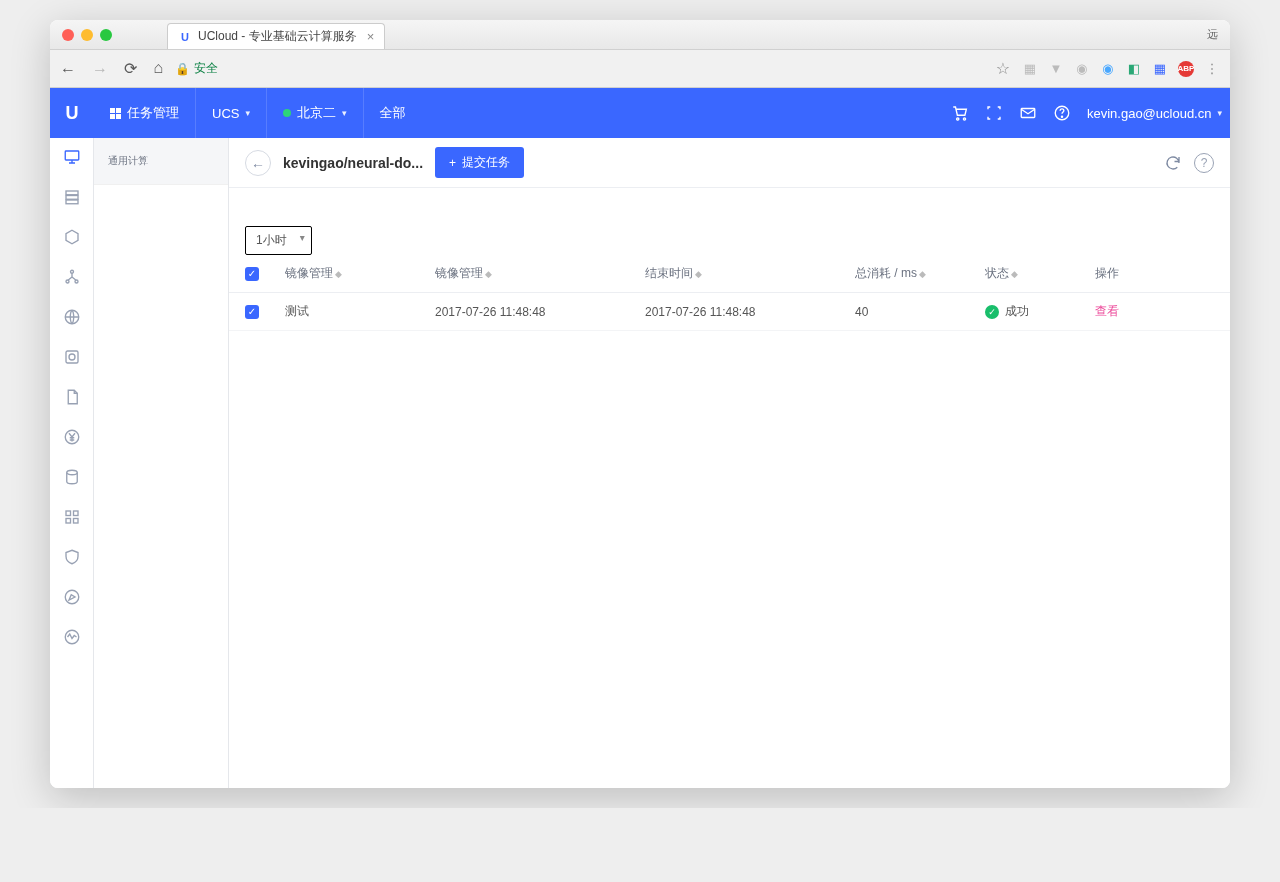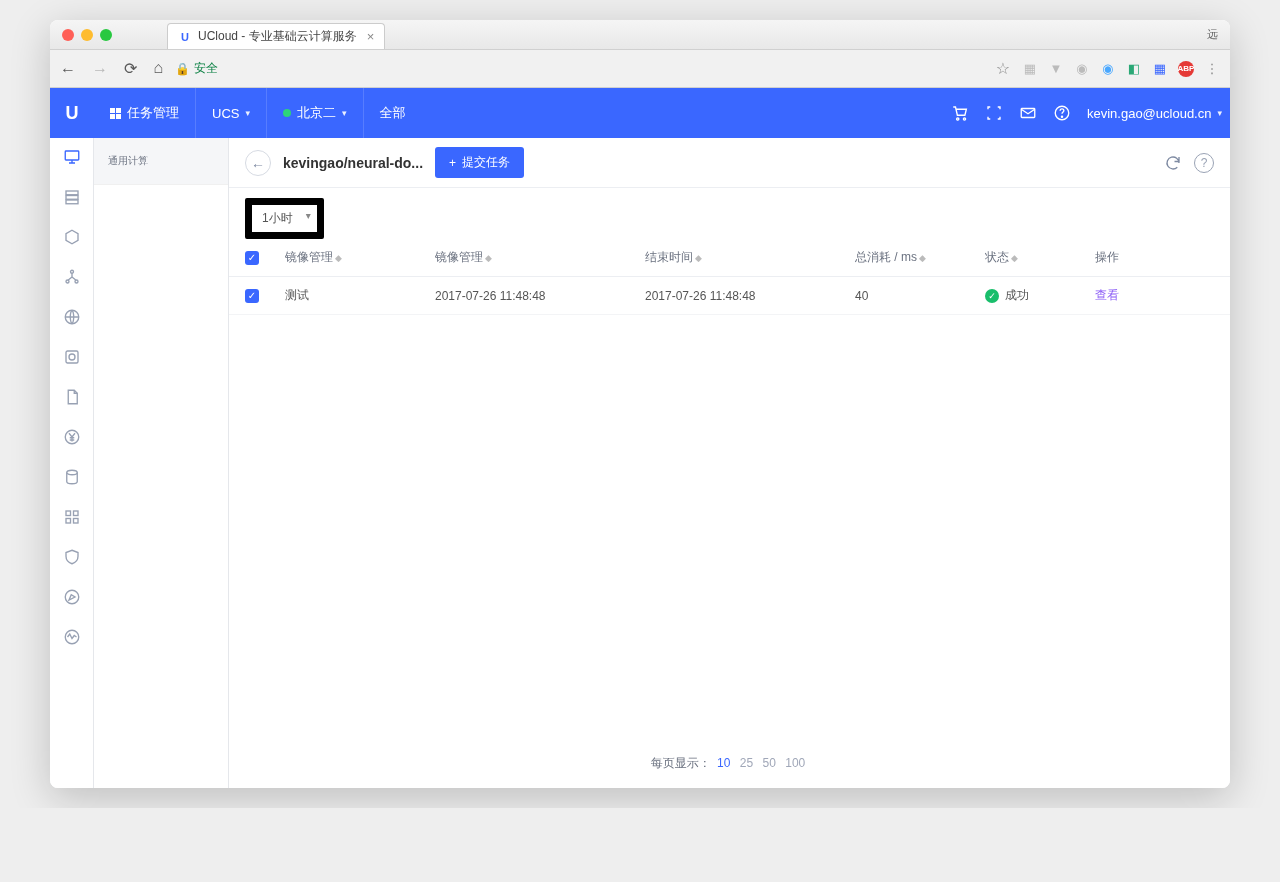--- a/index.html
+++ b/index.html
@@ -44,31 +44,31 @@
 .sidebar .sb-item.active { color: #333; }
 .main { flex: 1; background: #fff; display: flex; flex-direction: column; }
 .mhead { height: 50px; border-bottom: 1px solid #eceef2; display: flex; align-items: center; padding: 0 16px; gap: 12px; }
 .backbtn { width: 26px; height: 26px; border: 1px solid #d6dae2; border-radius: 50%; display: flex; align-items: center; justify-content: center; color: #7e8aa2; font-size: 14px; }
 .crumb { font-size: 14px; font-weight: 600; color: #333; }
 .primary-btn { background: #3a67ff; color: #fff; border: none; border-radius: 3px; padding: 7px 14px; font-size: 12px; display: flex; align-items: center; gap: 6px; }
 .mhead-sp { flex: 1; }
 .mh-ico { color: #7e8aa2; font-size: 15px; }
 .mh-help { width: 20px; height: 20px; border: 1.5px solid #9aa3b5; border-radius: 50%; display: flex; align-items: center; justify-content: center; font-size: 12px; color: #9aa3b5; }
 .filters { padding: 10px 16px 0; }
-.select { border: 7px solid #000000; border-radius: 2px; padding: 5px 24px 5px 10px; font-size: 12px; color: #555; background: #fff; position: relative; display: inline-flex; align-items: flex-start; }
+.select { border: 1px solid #000000; border-radius: 2px; padding: 5px 24px 5px 10px; font-size: 12px; color: #555; background: #fff; position: relative; display: inline-flex; align-items: flex-start; margin-top: 28px; }
 .select::after { content: "▾"; position: absolute; right: 6px; color: #888; font-size: 10px; }
 .table { width: 100%; font-size: 12px; color: #555; }
 .thead, .trow { display: grid; grid-template-columns: 40px 150px 210px 210px 130px 110px 110px; align-items: center; padding: 10px 16px; }
 .thead { color: #6b7280; border-bottom: 1px solid #eceef2; }
 .trow { border-bottom: 1px solid #f3f4f6; }
 .chk { width: 14px; height: 14px; border-radius: 3px; background: #3a67ff; display: inline-flex; align-items: center; justify-content: center; color: #fff; font-size: 10px; }
 .sort { color: #bbb; font-size: 9px; margin-left: 2px; }
 .status-ok { display: inline-flex; align-items: center; gap: 6px; }
 .ok-dot { width: 14px; height: 14px; background: #19be6b; border-radius: 50%; display: inline-flex; align-items: center; justify-content: center; color: #fff; font-size: 9px; }
-.action-link { color: #8b5cf6; }
+.action-link { color: #ec4899; }
 .pager { text-align: center; padding: 16px; font-size: 12px; color: #6b7280; margin-top: auto; }
 .pager .pnum { color: #a0a7b8; margin: 0 3px; }
 .pager .pnum.active { color: #3a67ff; }
 svg { display: block; }
 </style>
 </head>
 <body>
 
 <div class="window">
   <div class="titlebar">
@@ -295,23 +295,16 @@
             <div>2017-07-26 11:48:48</div>
             <div>40</div>
             <div class="status-ok">
               <span class="ok-dot">✓</span>
               <span>成功</span>
             </div>
             <div class="action-link">查看</div>
           </div>
         </div>
 
-        <div class="pager">
-          <span>每页显示：</span>
-          <span class="pnum active">10</span>
-          <span class="pnum">25</span>
-          <span class="pnum">50</span>
-          <span class="pnum">100</span>
-        </div>
       </div>
     </div>
   </div>
 </div>
 
 </body></html>

